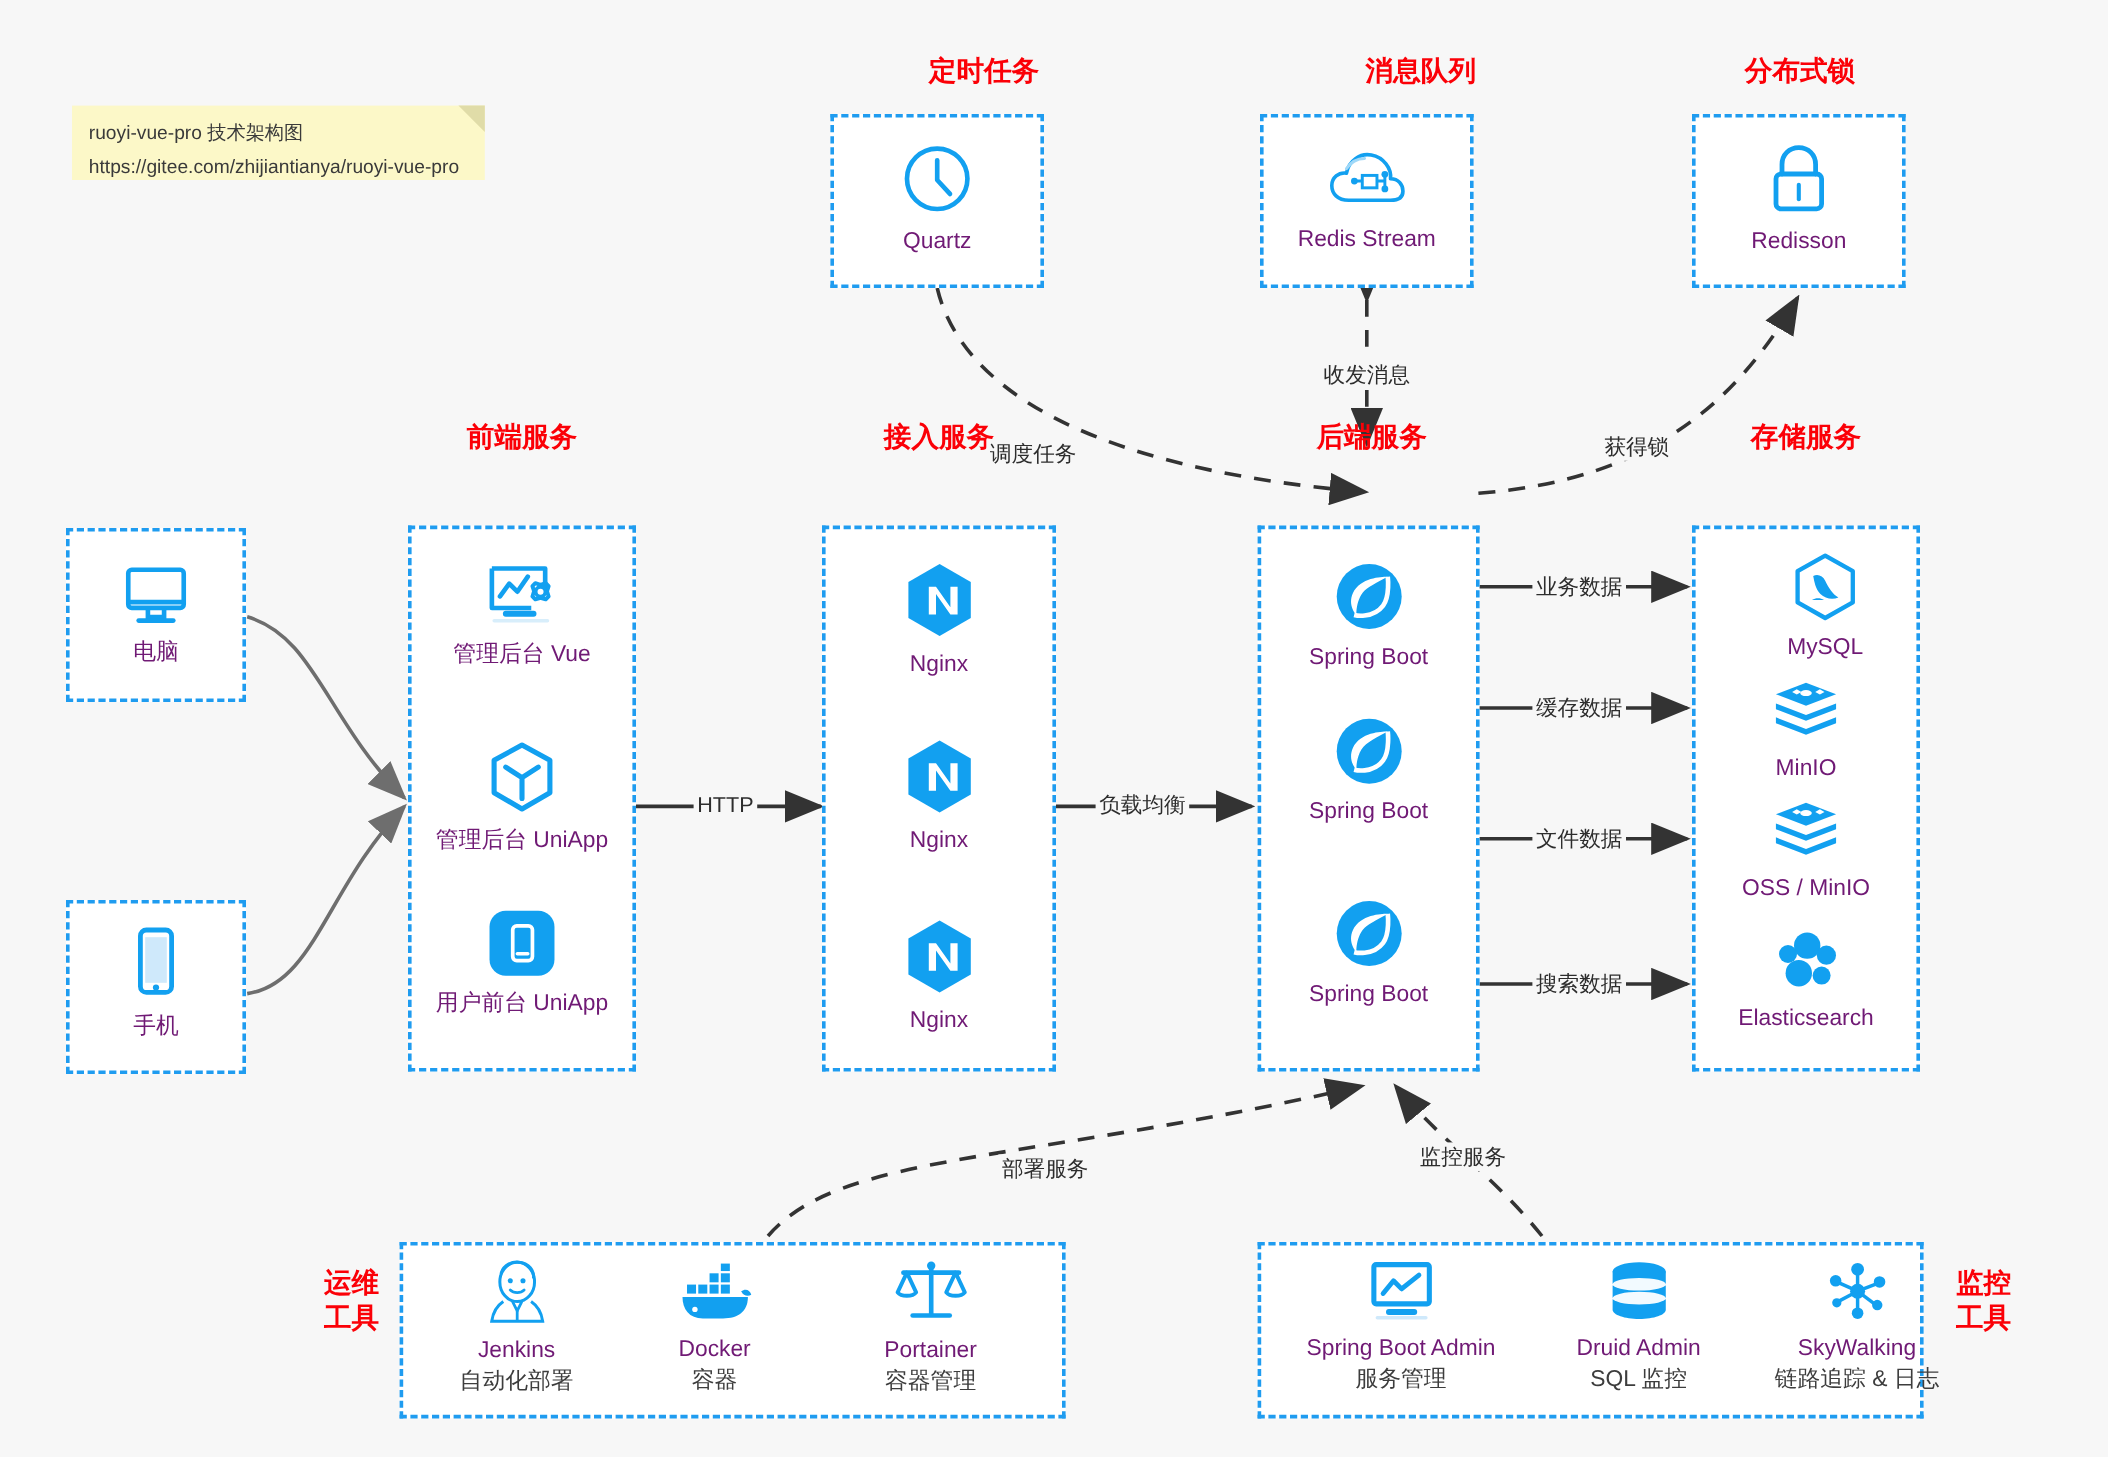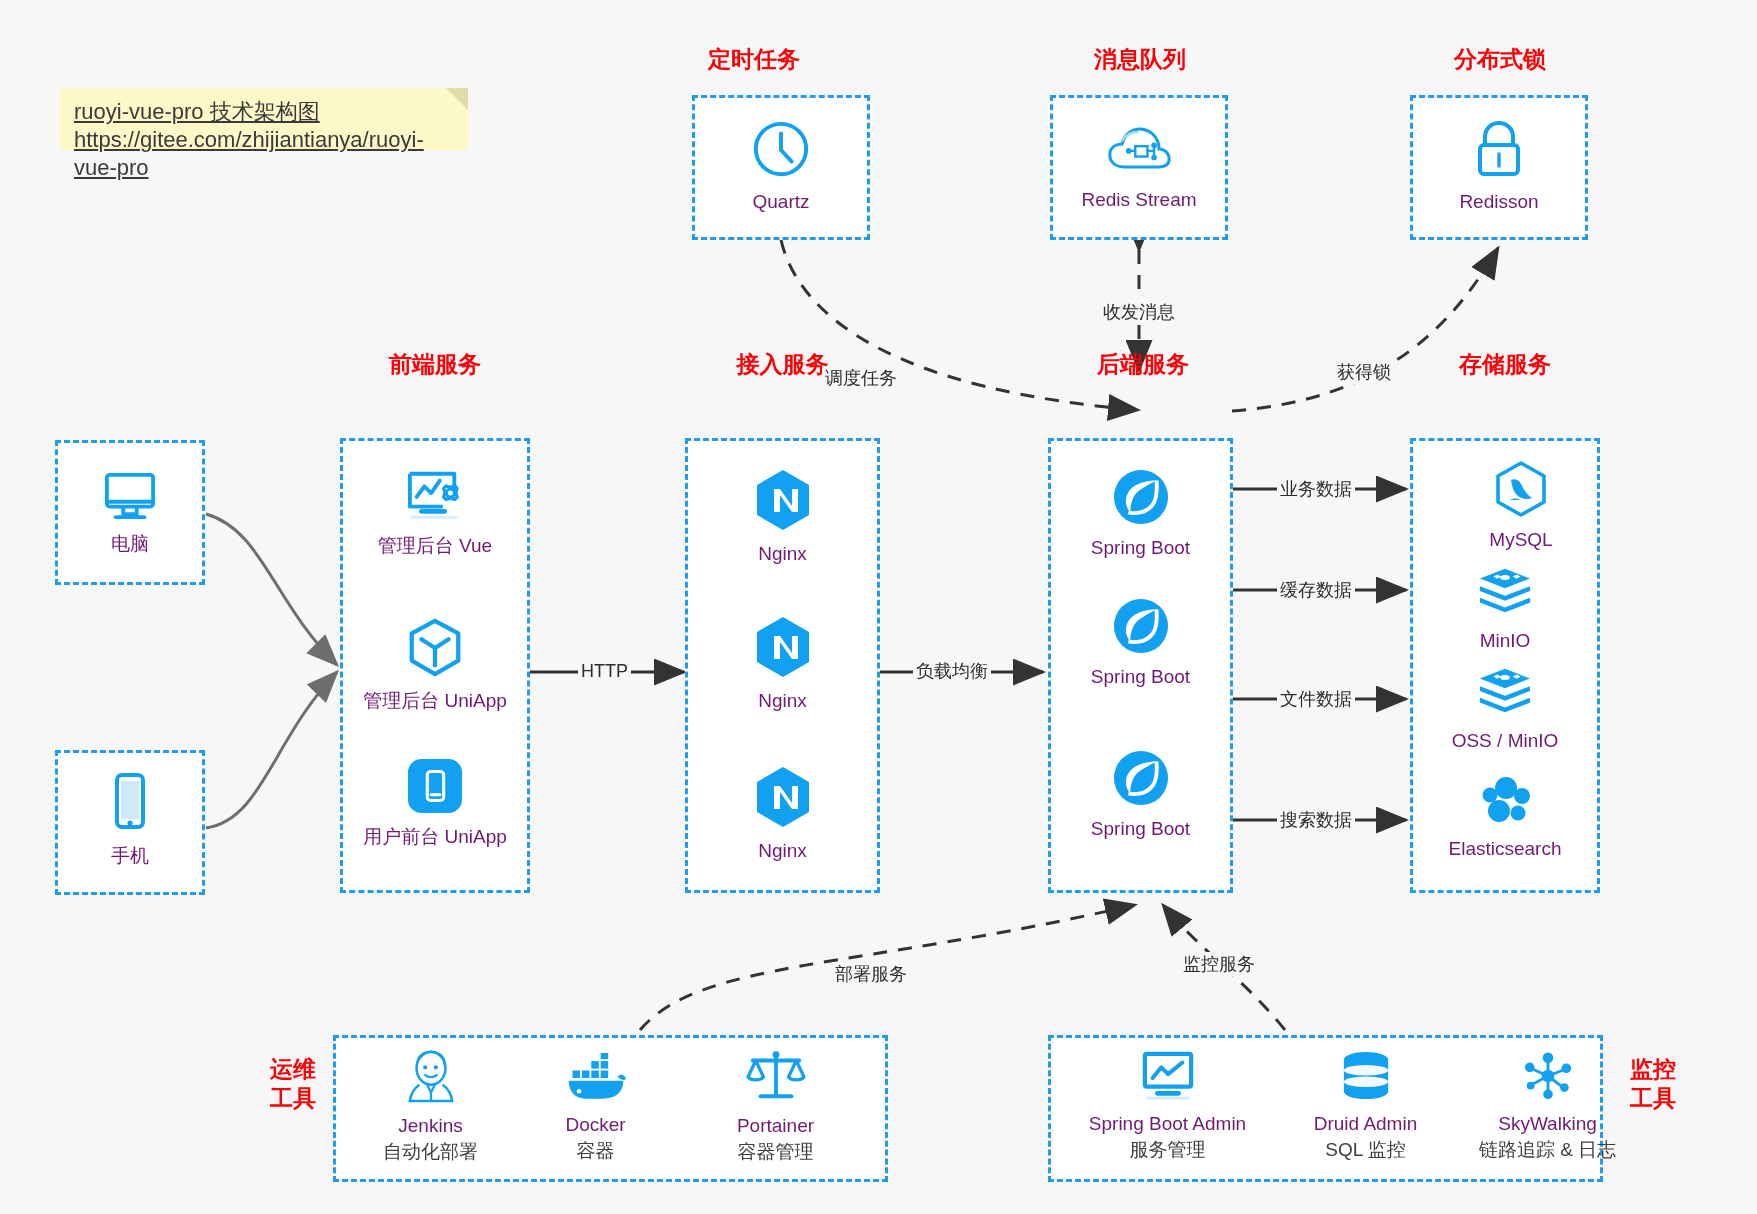--- a/index.html
+++ b/index.html
@@ -8,26 +8,25 @@
     background:#f7f7f7;
     font-family:"Liberation Sans","DejaVu Sans",sans-serif;
     position:relative;overflow:hidden;
     color:#3a3a3a;
   }
   #canvas{position:absolute;left:0;top:0;width:1757px;height:1214px;}
   svg.edges{position:absolute;left:0;top:0;width:1757px;height:1214px;pointer-events:none;}
 
   
   .note{
-    position:absolute;left:60px;top:88px;width:408px;height:62px;
+    position:absolute;left:60px;top:88px;width:344px;height:62px;
     background:#fcf8c8;
     padding:10px 14px 0 14px;box-sizing:border-box;
-    font-size:22px;line-height:28px;color:#3a3a3a;
+    font-size:16px;line-height:28px;color:#3a3a3a;
     z-index:5;
-    text-decoration:underline;
   }
   .note .corner{
     position:absolute;right:0;top:0;width:0;height:0;
     border-left:22px solid transparent;border-top:22px solid #e0dca8;
   }
 
   
   .group{
     position:absolute;
     border:3px dashed #1f9cf0;
@@ -102,33 +101,33 @@
 
     <path d="M1285,1030 C1245,980 1200,950 1163,905" fill="none" stroke="#333333" stroke-width="3" stroke-dasharray="14,11" marker-end="url(#arrDark)"></path>
   </svg>
 
   <div class="note">
     <div class="corner"></div>
     <div>ruoyi-vue-pro 技术架构图</div>
     <div>https://gitee.com/zhijiantianya/ruoyi-vue-pro</div>
   </div>
 
-  <div class="grp-title" style="left:664px;top:45px;width:180px;">定时任务</div>
+  <div class="grp-title" style="left:730px;top:45px;width:180px;">定时任务</div>
   <div class="group" style="left:692px;top:95px;width:178px;height:145px;"></div>
   <div class="node" style="left:692px;top:118px;width:178px;">
     <span class="ico">
       <svg width="62" height="62" viewBox="0 0 64 64">
         <circle cx="32" cy="32" r="26" fill="none" stroke="#12a0f0" stroke-width="4"></circle>
         <path d="M32 16 L32 33 L43 45" fill="none" stroke="#12a0f0" stroke-width="4" stroke-linecap="round" stroke-linejoin="round"></path>
       </svg>
     </span>
     <span class="lbl">Quartz</span>
   </div>
 
-  <div class="grp-title" style="left:1050px;top:45px;width:180px;">消息队列</div>
+  <div class="grp-title" style="left:1050px;top:45px;width:180px;text-align:right;">消息队列</div>
   <div class="group" style="left:1050px;top:95px;width:178px;height:145px;"></div>
   <div class="node" style="left:1050px;top:120px;width:178px;">
     <span class="ico">
       <svg width="64" height="58" viewBox="0 0 68 56">
         <path d="M18 47 C8 47 3 41 3 34 C3 27 9 22 16 23 C18 12 28 5 38 7 C49 9 56 19 55 28
                  C62 28 66 33 66 39 C66 45 61 47 55 47 Z" fill="none" stroke="#12a0f0" stroke-width="3.2" stroke-linejoin="round"></path>
         <path d="M16 19 C20 13 26 10 32 10" fill="none" stroke="#9fd8f8" stroke-width="2.6" stroke-linecap="round"></path>
         <rect x="30" y="25" width="13" height="11" fill="none" stroke="#12a0f0" stroke-width="2.6"></rect>
         <path d="M43 30 L50 30 M50 24 L50 37 M24 30 L30 30" stroke="#12a0f0" stroke-width="2.6" fill="none"></path>
         <circle cx="50" cy="24" r="3" fill="#12a0f0"></circle>

